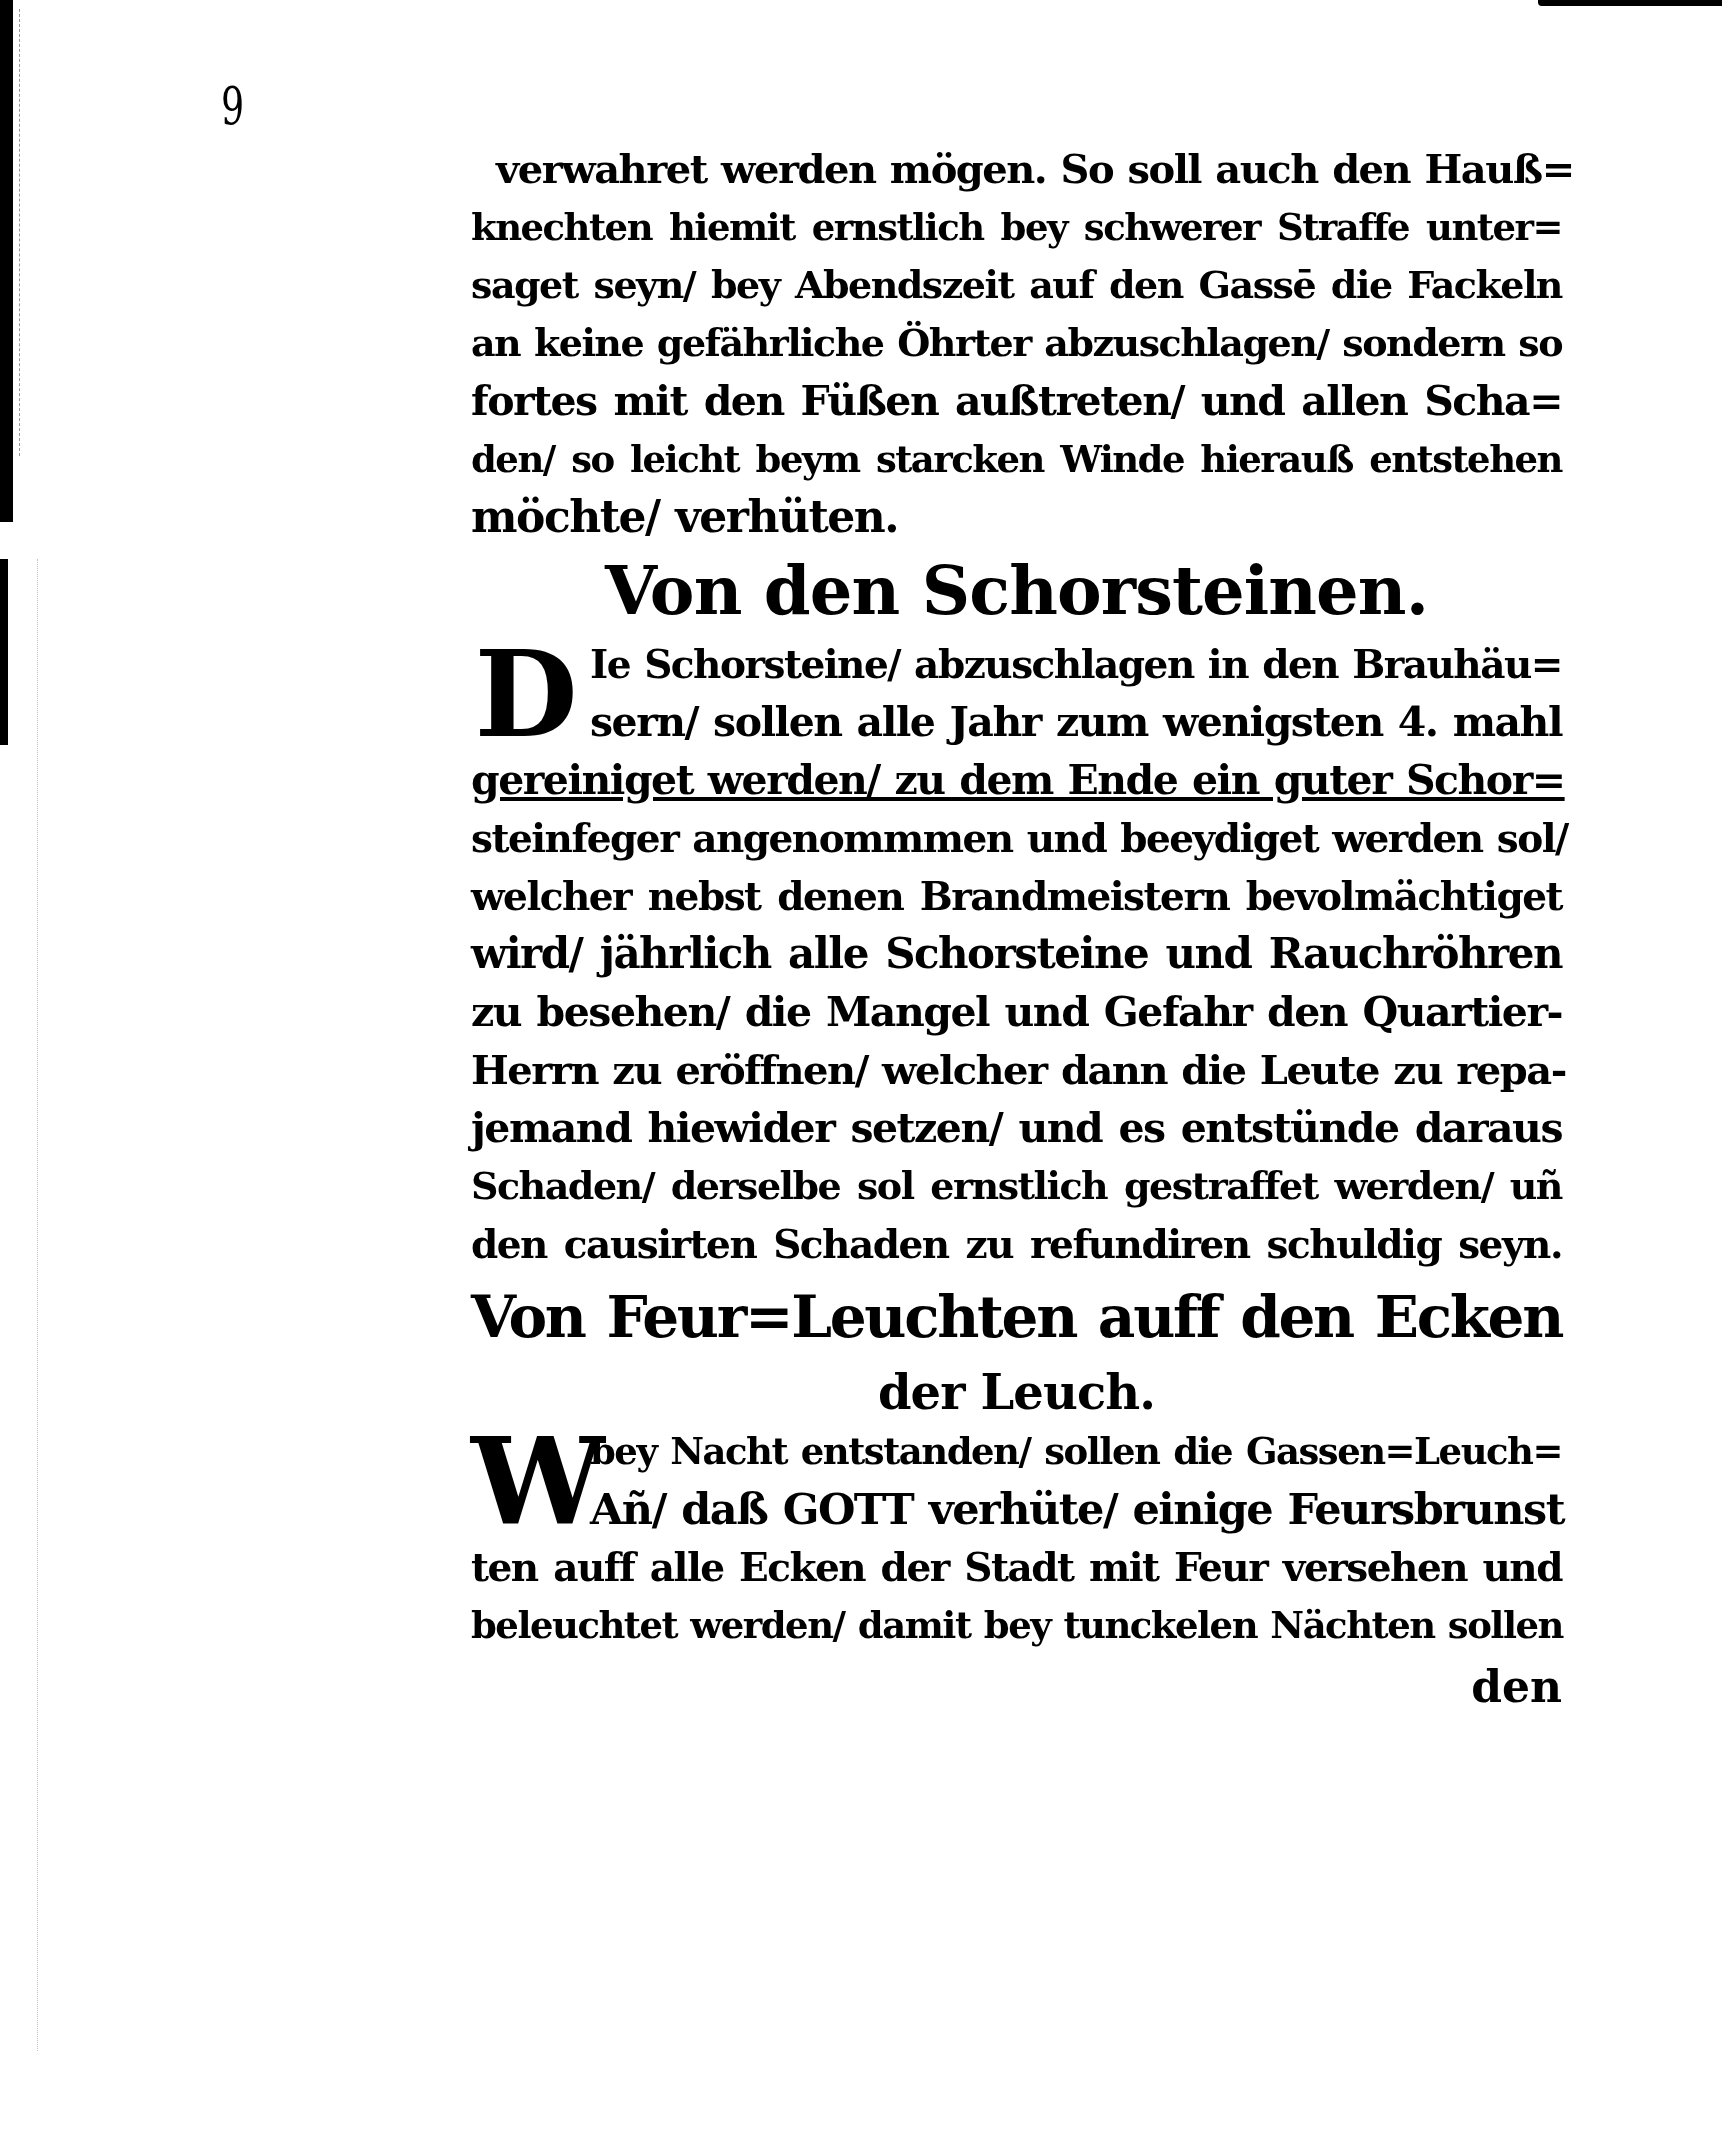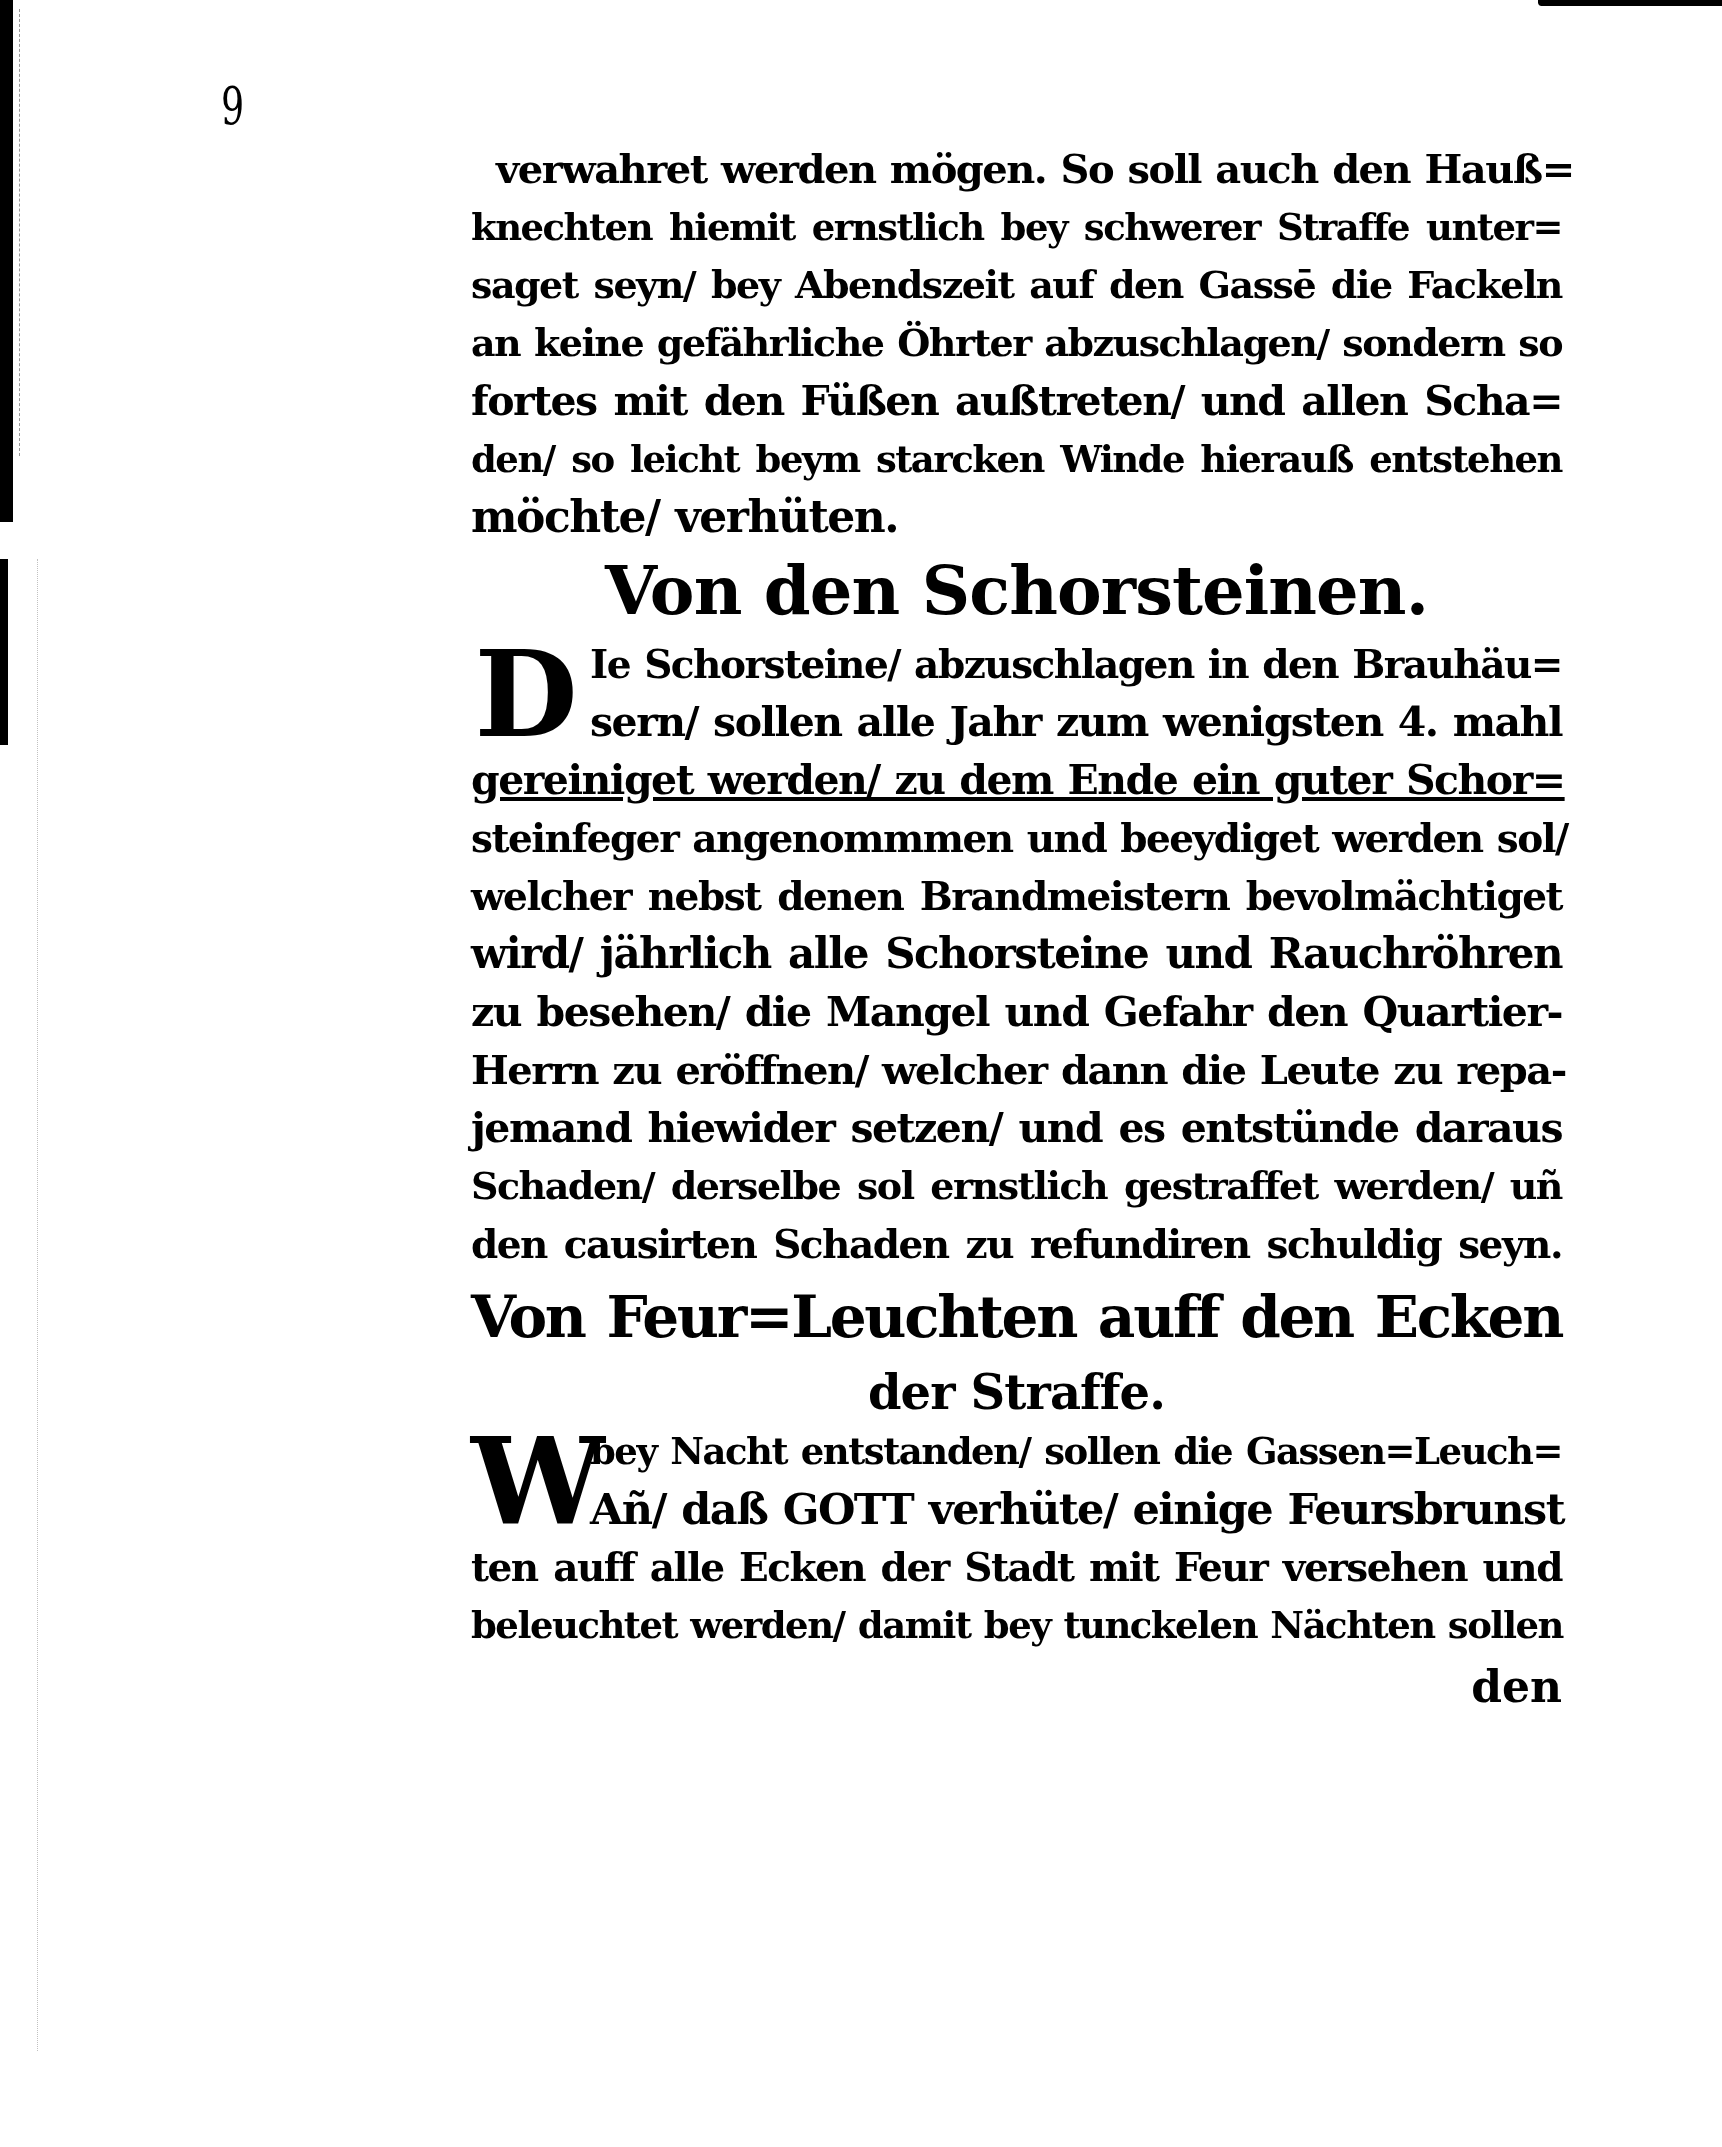--- a/index.html
+++ b/index.html
@@ -94,21 +94,21 @@
     <div class="line" style="font-size: 39px;">welcher nebst denen Brandmeistern bevolmächtiget</div>
     <div class="line" style="font-size: 42px;">wird/ jährlich alle Schorsteine und Rauchröhren</div>
     <div class="line" style="font-size: 41px;">zu besehen/ die Mangel und Gefahr den Quartier-</div>
     <div class="line" style="font-size: 40px;">Herrn zu eröffnen/ welcher dann die Leute zu repa-</div>
     <div class="line" style="font-size: 41px;">jemand hiewider setzen/ und es entstünde daraus</div>
     <div class="line" style="font-size: 38px;">Schaden/ derselbe sol ernstlich gestraffet werden/ uñ</div>
     <div class="line" style="font-size: 39px;">den causirten Schaden zu refundiren schuldig seyn.</div>
   </div>
 
   <div class="heading big" style="font-size: 58px;">Von Feur=Leuchten auff den Ecken</div>
-  <div class="heading sub">der Straffe.</div>
+  <div class="heading sub">der Leuch.</div>
 
   <div class="drop-para">
     <div class="dropcap">W</div>
     <div class="line indented" style="font-size: 37px;">bey Nacht entstanden/ sollen die Gassen=Leuch=</div>
     <div class="line indented" style="font-size: 43px;">Añ/ daß GOTT verhüte/ einige Feursbrunst</div>
     <div class="line" style="font-size: 39px;">ten auff alle Ecken der Stadt mit Feur versehen und</div>
     <div class="line" style="font-size: 37px;">beleuchtet werden/ damit bey tunckelen Nächten sollen</div>
   </div>
 
   <div class="catchword">den</div>

